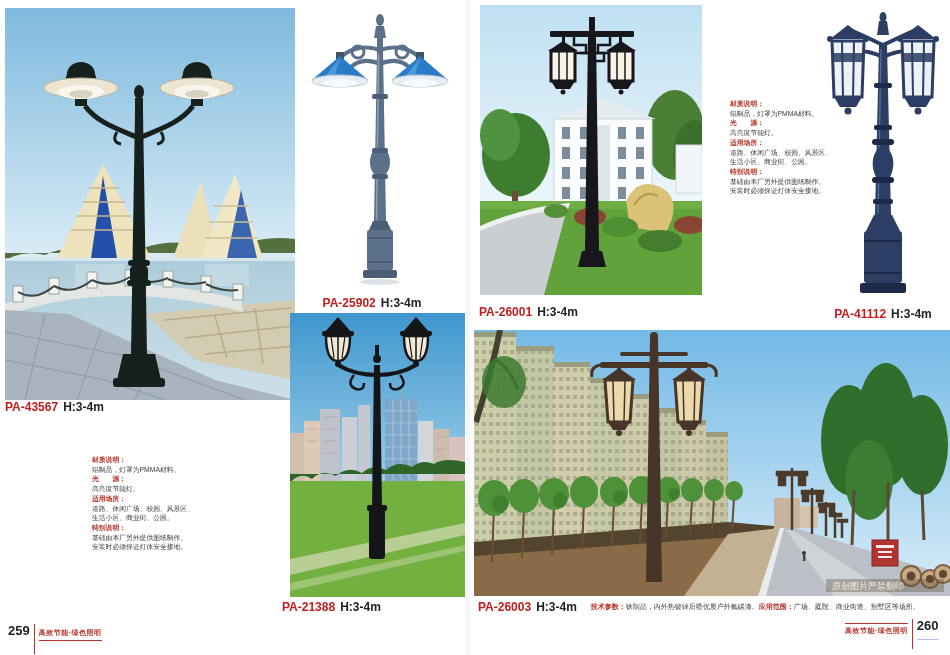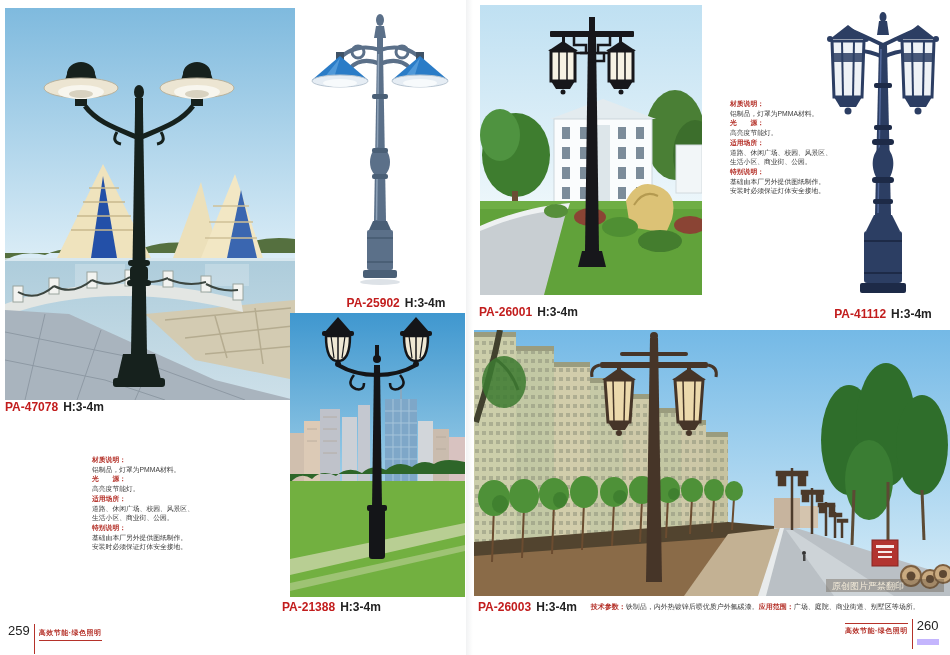--- a/index.html
+++ b/index.html
@@ -8,26 +8,26 @@
   .ph{position:absolute;display:block;}
   .plabel{position:absolute;font-size:12px;white-space:nowrap;}
   .pcode{color:#c21d1d;font-weight:bold;margin-right:5px;}
   .phv{color:#222222;font-weight:bold;}
   .center{text-align:center;}
   .spec{position:absolute;font-size:6.8px;line-height:9.7px;color:#3a3a3a;white-space:nowrap;}
   .spec .red{color:#b5322a;font-weight:bold;}
   .tech{font-size:7px;color:#3a3a3a;font-weight:normal;margin-left:14px;vertical-align:2px;}
   .tech .red{color:#b5322a;font-weight:bold;}
   .footer{position:absolute;display:flex;align-items:flex-start;}
-  .fpage{font-size:13px;font-weight:normal;color:#222222;line-height:14px;}
+  .fpage{font-size:13px;font-weight:bold;color:#222222;line-height:14px;}
   .fline{width:1px;height:30px;background:#b5322a;margin:0 4px;}
   .fslogan{font-size:7px;font-weight:bold;color:#b5322a;letter-spacing:.5px;margin-top:4px;}
   .ul{border-bottom:1px solid #b5322a;padding-bottom:2px;}
   .ol{border-top:1px solid #b5322a;padding-top:2px;}
-  .pnul{border-bottom:6px solid #c4b5fd;padding-bottom:6px;}
+  .pnul{border-bottom:1px solid #c4b5fd;padding-bottom:6px;}
   .fold{position:absolute;left:466px;top:0;width:7px;height:655px;
         background:linear-gradient(to right,rgba(120,130,140,.10),rgba(120,130,140,0));}
 </style>
 </head>
 <body>
 
 <div class="spread">
 
   <svg class="ph" style="left:5px;top:8px" width="290" height="392" viewBox="0 0 290 392">
     <defs>
@@ -531,23 +531,23 @@
         <circle cx="456" cy="249" r="4"></circle>
         <circle cx="469" cy="244" r="4"></circle>
       </g>
     <circle cx="330" cy="223" r="2" fill="#333333"></circle>
     <rect x="329" y="225" width="2.5" height="6" fill="#444444"></rect>
     <rect x="352" y="249" width="118" height="13" fill="#5a4a3a" opacity=".35"></rect>
     <text x="358" y="259" font-size="9" fill="#f2ead8">原创图片严禁翻印</text>
   </svg>
 
   <div class="plabel" style="left:5px;top:400px">
-    <span class="pcode">PA-47078</span><span class="phv">H:3-4m</span>
-  </div>
-  <div class="plabel center" style="left:316px;top:296px;width:160px">
+    <span class="pcode">PA-43567</span><span class="phv">H:3-4m</span>
+  </div>
+  <div class="plabel center" style="left:292px;top:296px;width:160px">
     <span class="pcode">PA-25902</span><span class="phv">H:3-4m</span>
   </div>
   <div class="plabel" style="left:479px;top:305px">
     <span class="pcode">PA-26001</span><span class="phv">H:3-4m</span>
   </div>
   <div class="plabel center" style="left:818px;top:307px;width:130px">
     <span class="pcode">PA-41112</span><span class="phv">H:3-4m</span>
   </div>
   <div class="plabel" style="left:282px;top:600px">
     <span class="pcode">PA-21388</span><span class="phv">H:3-4m</span>

